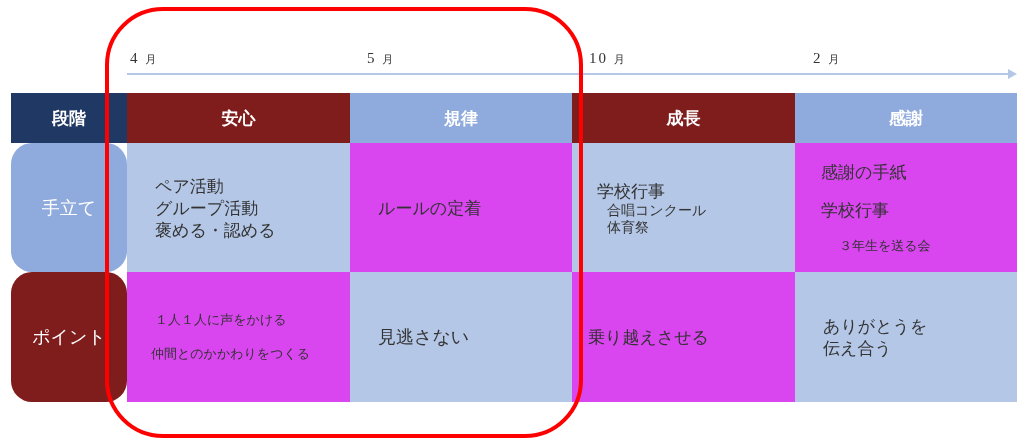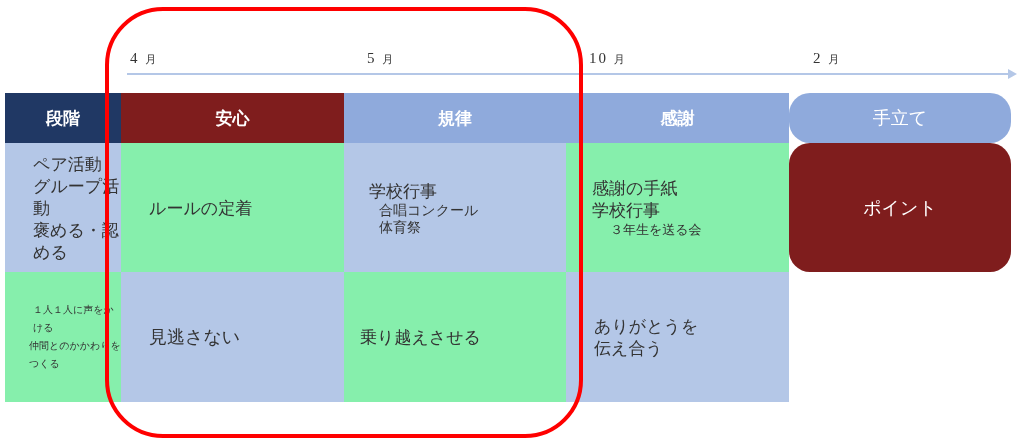--- a/index.html
+++ b/index.html
@@ -1,34 +1,34 @@
 <!DOCTYPE html>
 <html><head>
 <meta charset="utf-8">
 <style>
   html,body{margin:0;padding:0;background:#ffffff;}
   body{width:1024px;height:447px;position:relative;overflow:hidden;font-family:"DejaVu Sans","Liberation Sans",sans-serif;}
   .month{position:absolute;top:50px;font-size:15px;color:#333333;letter-spacing:2px;font-family:Liberation Serif, serif;}
   .month .small{font-size:11px;}
   .timeline{position:absolute;left:127px;top:73px;width:882px;height:2px;background:#b4c7e7;}
   .arrow{position:absolute;left:1008px;top:69px;width:0;height:0;border-top:5px solid transparent;border-bottom:5px solid transparent;border-left:9px solid #b4c7e7;}
-  .table{position:absolute;left:5px;top:93px;width:1006px;height:309px;display:grid;
+  .table{position:absolute;left:11px;top:93px;width:1006px;height:309px;display:grid;
     grid-template-columns:116px 223px 222px 223px 222px;grid-template-rows:50px 129px 130px;}
   .cell{box-sizing:border-box;display:flex;align-items:center;color:#333333;font-size:17px;line-height:22px;}
   .hdr{justify-content:center;color:#ffffff;font-weight:bold;font-size:17px;}
   .rowlabel{justify-content:center;color:#ffffff;font-size:18px;border-radius:21px;}
   .c-darknavy{background:#203864;}
   .c-navy{background:#7f1d1d;}
   .c-mid{background:#8faadc;}
   .c-light{background:#b4c7e7;}
-  .c-pale{background:#86efac;}
+  .c-pale{background:#d946ef;gap:16px;}
   .content{padding-left:28px;flex-direction:column;align-items:flex-start;justify-content:center;}
   .content .sub{font-size:14px;line-height:17px;padding-left:10px;}
   .content .sub2{font-size:13px;line-height:17px;padding-left:18px;}
-  .content .small{font-size:10px;line-height:18px;}
+  .content .small{font-size:13px;line-height:18px;}
   .red-frame{position:absolute;left:105px;top:7px;width:478px;height:431px;border:4px solid #ff0000;border-radius:58px;box-sizing:border-box;pointer-events:none;}
 </style>
 </head>
 <body>
 
 <div class="month" style="left:130px;"><span>4</span> <span class="small">月</span></div>
 <div class="month" style="left:367px;"><span>5</span> <span class="small">月</span></div>
 <div class="month" style="left:589px;"><span>10</span> <span class="small">月</span></div>
 <div class="month" style="left:813px;text-align:center;"><span>2</span> <span class="small">月</span></div>
 <div class="timeline"></div>
@@ -37,20 +37,23 @@
 <div class="table">
 
   <div class="cell hdr c-darknavy">
       <span>段階</span>
     </div>
   <div class="cell hdr c-navy">
       <span>安心</span>
     </div>
   <div class="cell hdr c-mid">
       <span>規律</span>
+    </div>
+  <div class="cell hdr c-navy">
+      <span>成長</span>
     </div>
   <div class="cell hdr c-mid">
       <span>感謝</span>
     </div>
 
   <div class="cell rowlabel c-mid">
       <span>手立て</span>
     </div>
   <div class="cell content c-light">
     <div>ペア活動</div>

